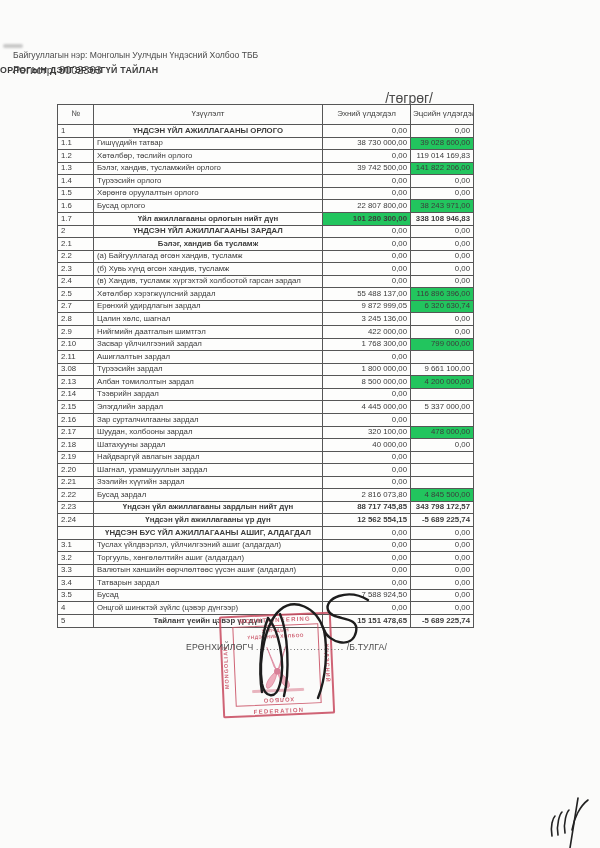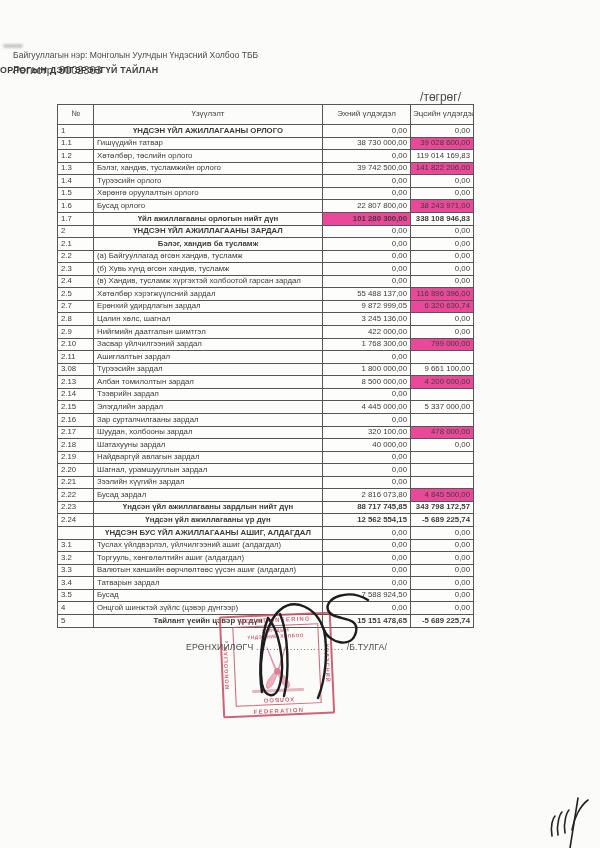--- a/index.html
+++ b/index.html
@@ -15,22 +15,22 @@
 
   .smudge {
     position:absolute; left:3px; top:44px; width:20px; height:4px;
     background:#8a8a8a; opacity:.45; border-radius:2px; filter:blur(1px);
   }
 
   .org   { position:absolute; left:13px; top:50px;  font-size:8.6px; color:#4a4a4a; }
   .reg   { position:absolute; left:13px; top:64px;  font-size:11px; color:#4a4a4a; }
   .title { position:absolute; left:0; top:65px; width:530px; 
            font-size:8.8px; font-weight:bold; letter-spacing:.3px; color:#3a3a3a; }
-  .currency { position:absolute; left:361px; top:90px; width:100px; text-align:right;
-              font-size:12px; color:#4a4a4a; }
+  .currency { position:absolute; left:333px; top:90px; width:100px; text-align:right;
+              font-size:14px; color:#4a4a4a; }
 
   table.report {
     position:absolute; left:57px; top:104px; width:416px;
     border-collapse:collapse; table-layout:fixed;
     background:#fdfdfc;
   }
   table.report col.w-no    { width:36px; }
   table.report col.w-label { width:229px; }
   table.report col.w-init  { width:88px; }
   table.report col.w-fin   { width:63px; }
@@ -45,21 +45,21 @@
   table.report { border:1.5px solid #3c3c3c; }
   table.report th {
     height:20px; font-weight:normal; font-size:8px; text-align:center;
     padding:2px; color:#3d3d3d; background:#fcfcfb;
   }
   table.report td { padding:1.6px 3px 1.8px 3px; color:#3c3c3c; }
   td.c-no    { padding-left:7px; }
   td.c-label { text-overflow:clip; }
   td.c-num   { text-align:right; }
   .b    { font-weight:bold; color:#2e2e2e;text-align:center; }
-  .shade{ background:#ec4899; }
+  .shade{ background:#22c55e; }
   .fade { color:#a0a0a0; }
 
   .sign-line {
     position:absolute; left:186px; top:642px; font-size:8.6px; color:#4a4a4a;
     z-index:3; letter-spacing:.2px;
   }
   .sign-line .dots { letter-spacing:1px; color:#5a5a5a; }
 
   
   .stamp {

